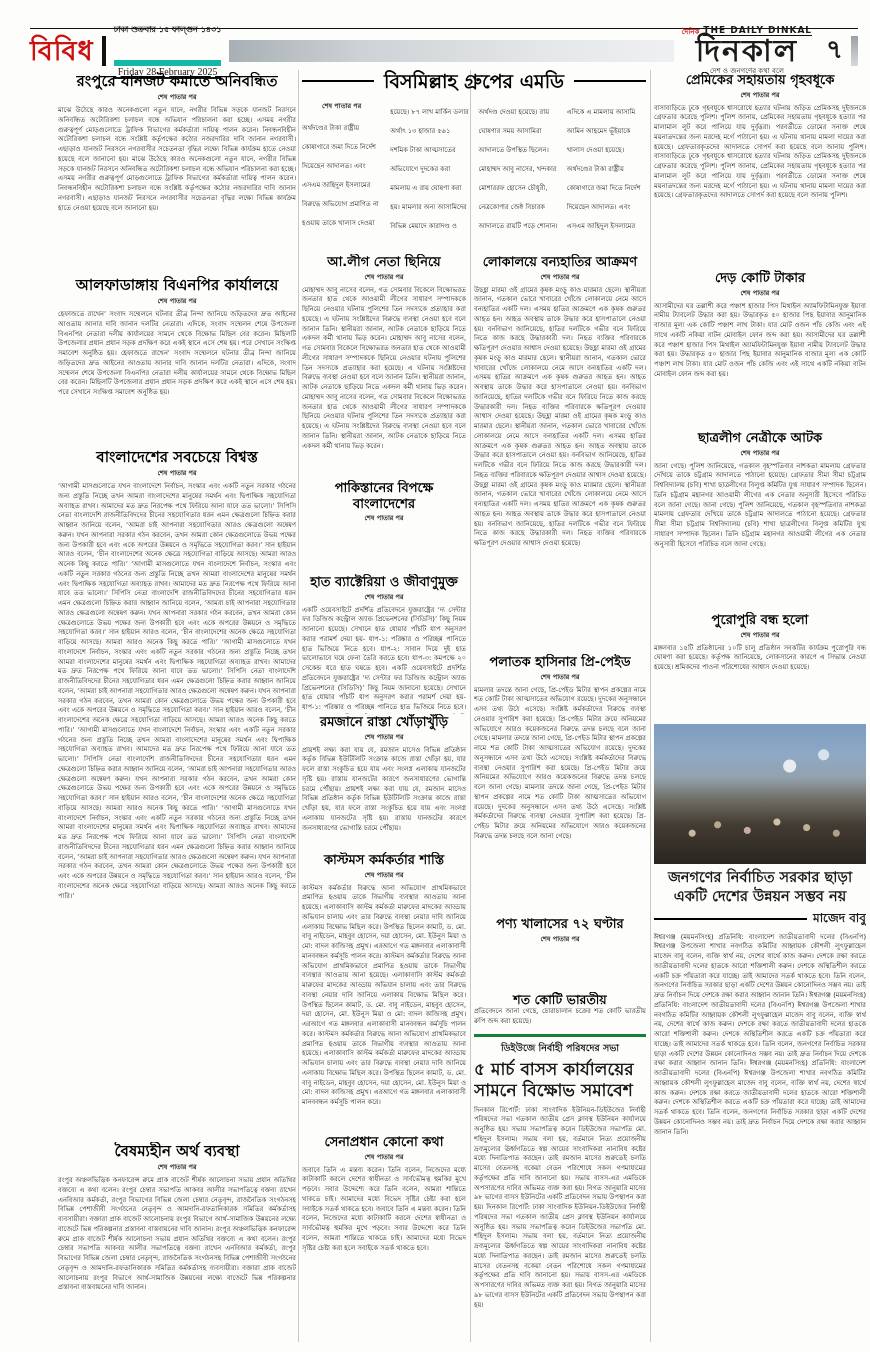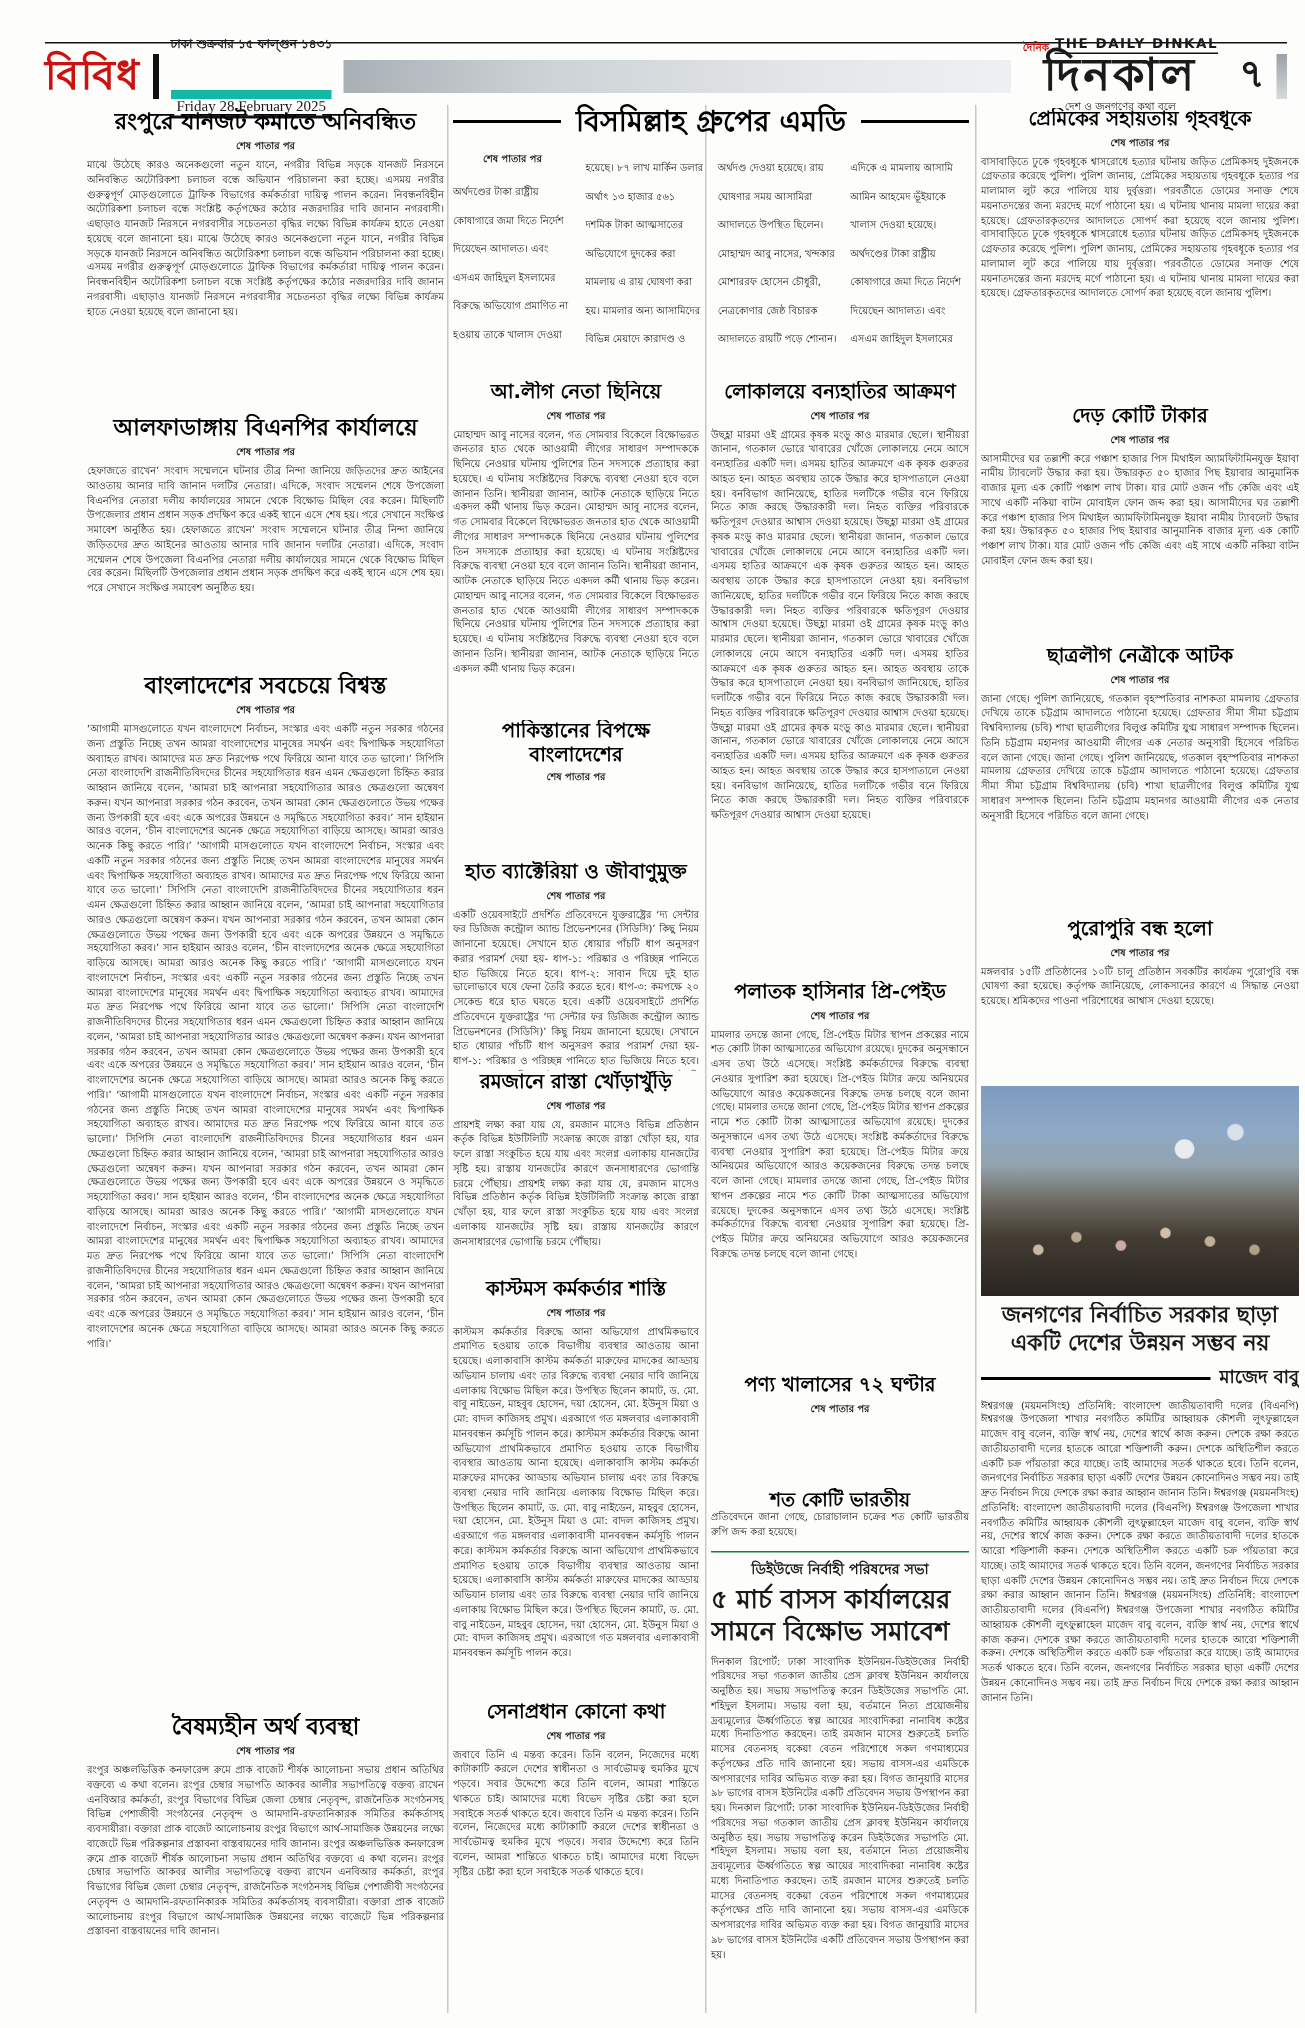--- a/index.html
+++ b/index.html
@@ -41,21 +41,21 @@
   .cont { font-size:6.5px; text-align:center; font-weight:bold; margin:2px 0 3px; }
   .body { font-size:6.6px; line-height:1.48; text-align:justify; color:#222; word-break:break-word; }
 
   
   .center-head { display:flex; align-items:center; gap:10px; }
   .center-head .rule { flex:1; height:2px; background:#000; }
   .center-head .headline { font-size:19px; white-space:nowrap; }
   .center-body { margin-top:6px; column-count:4; column-gap:9px; height:148px; overflow:hidden; }
 
   
-  .boxart { border-top:1px solid #15803d; padding-top:4px; overflow:hidden; }
+  .boxart { border-top:3px solid #15803d; padding-top:4px; overflow:hidden; }
   .kicker { font-size:9.5px; font-weight:bold; text-align:center; }
   .box-head { font-size:17px; font-weight:bold; text-align:left; line-height:1.25; margin:3px 0 4px; }
 
   
   .photo { width:212px; height:140px; margin-bottom:4px;
     background:
       radial-gradient(circle at 18% 78%, #c8b9a0 0 3px, transparent 4px),
       radial-gradient(circle at 30% 72%, #b8a98e 0 3px, transparent 4px),
       radial-gradient(circle at 44% 76%, #caa 0 3px, transparent 4px),
       radial-gradient(circle at 58% 70%, #d0c0a8 0 3px, transparent 4px),

